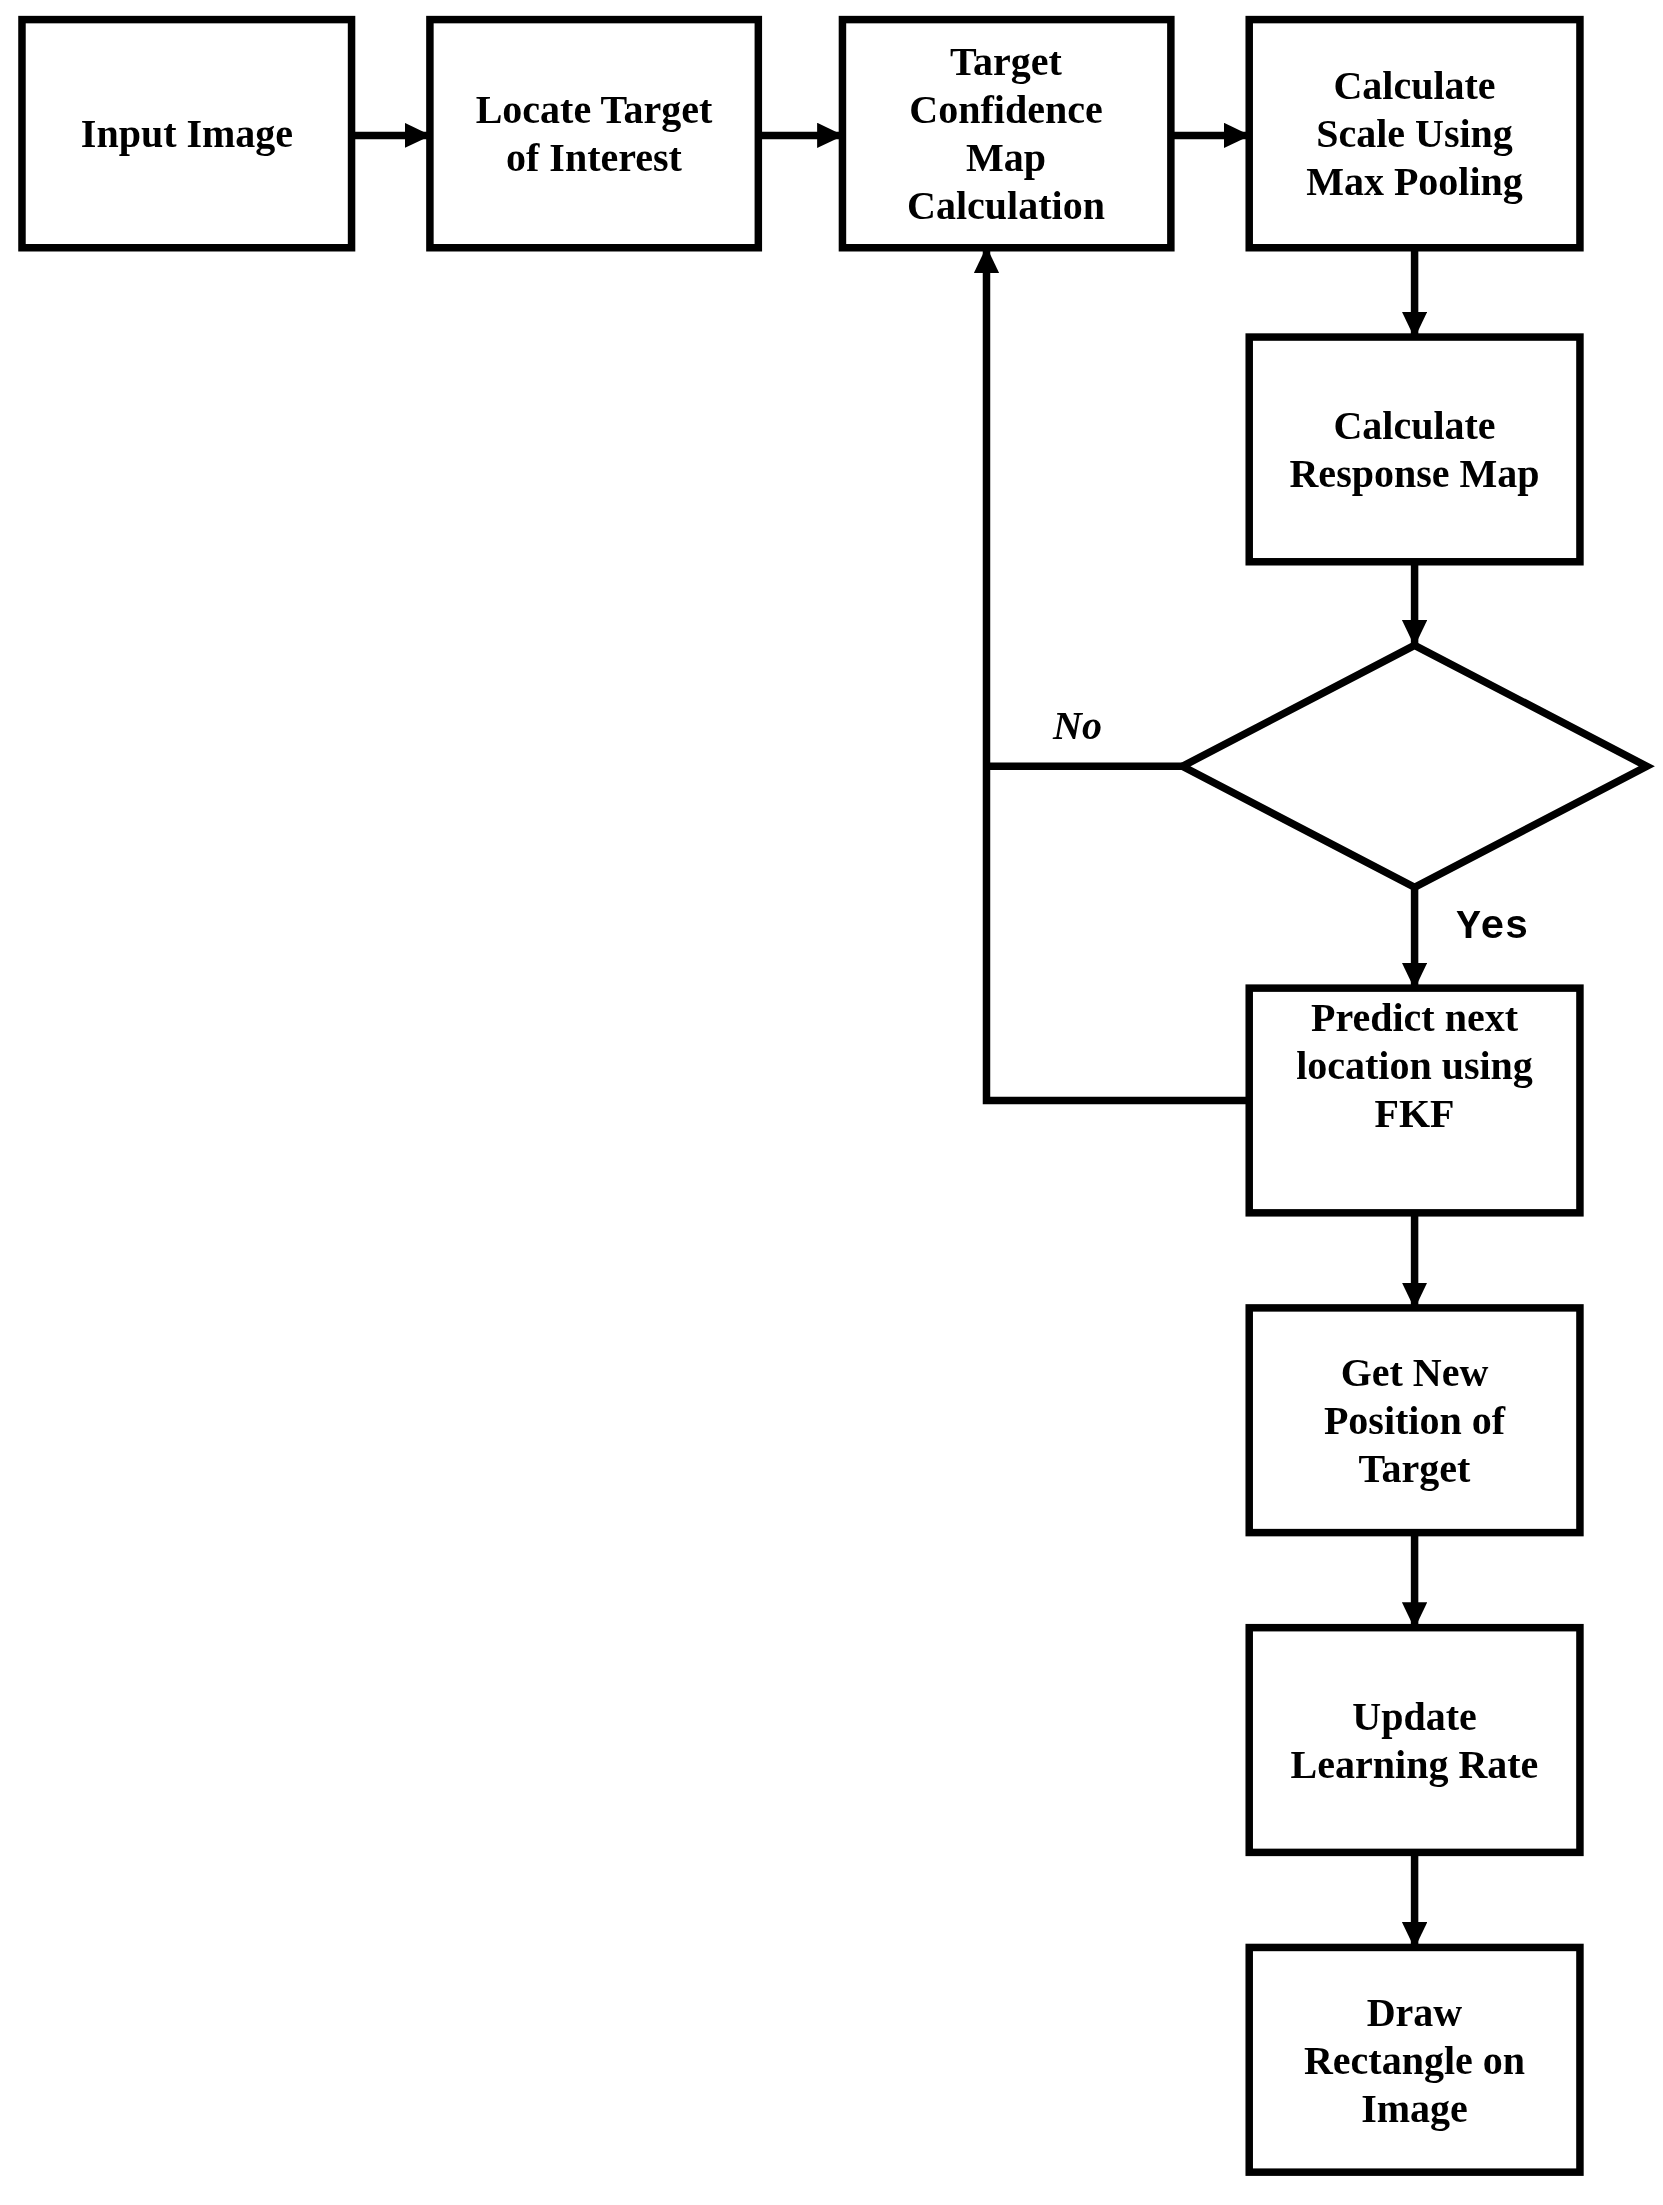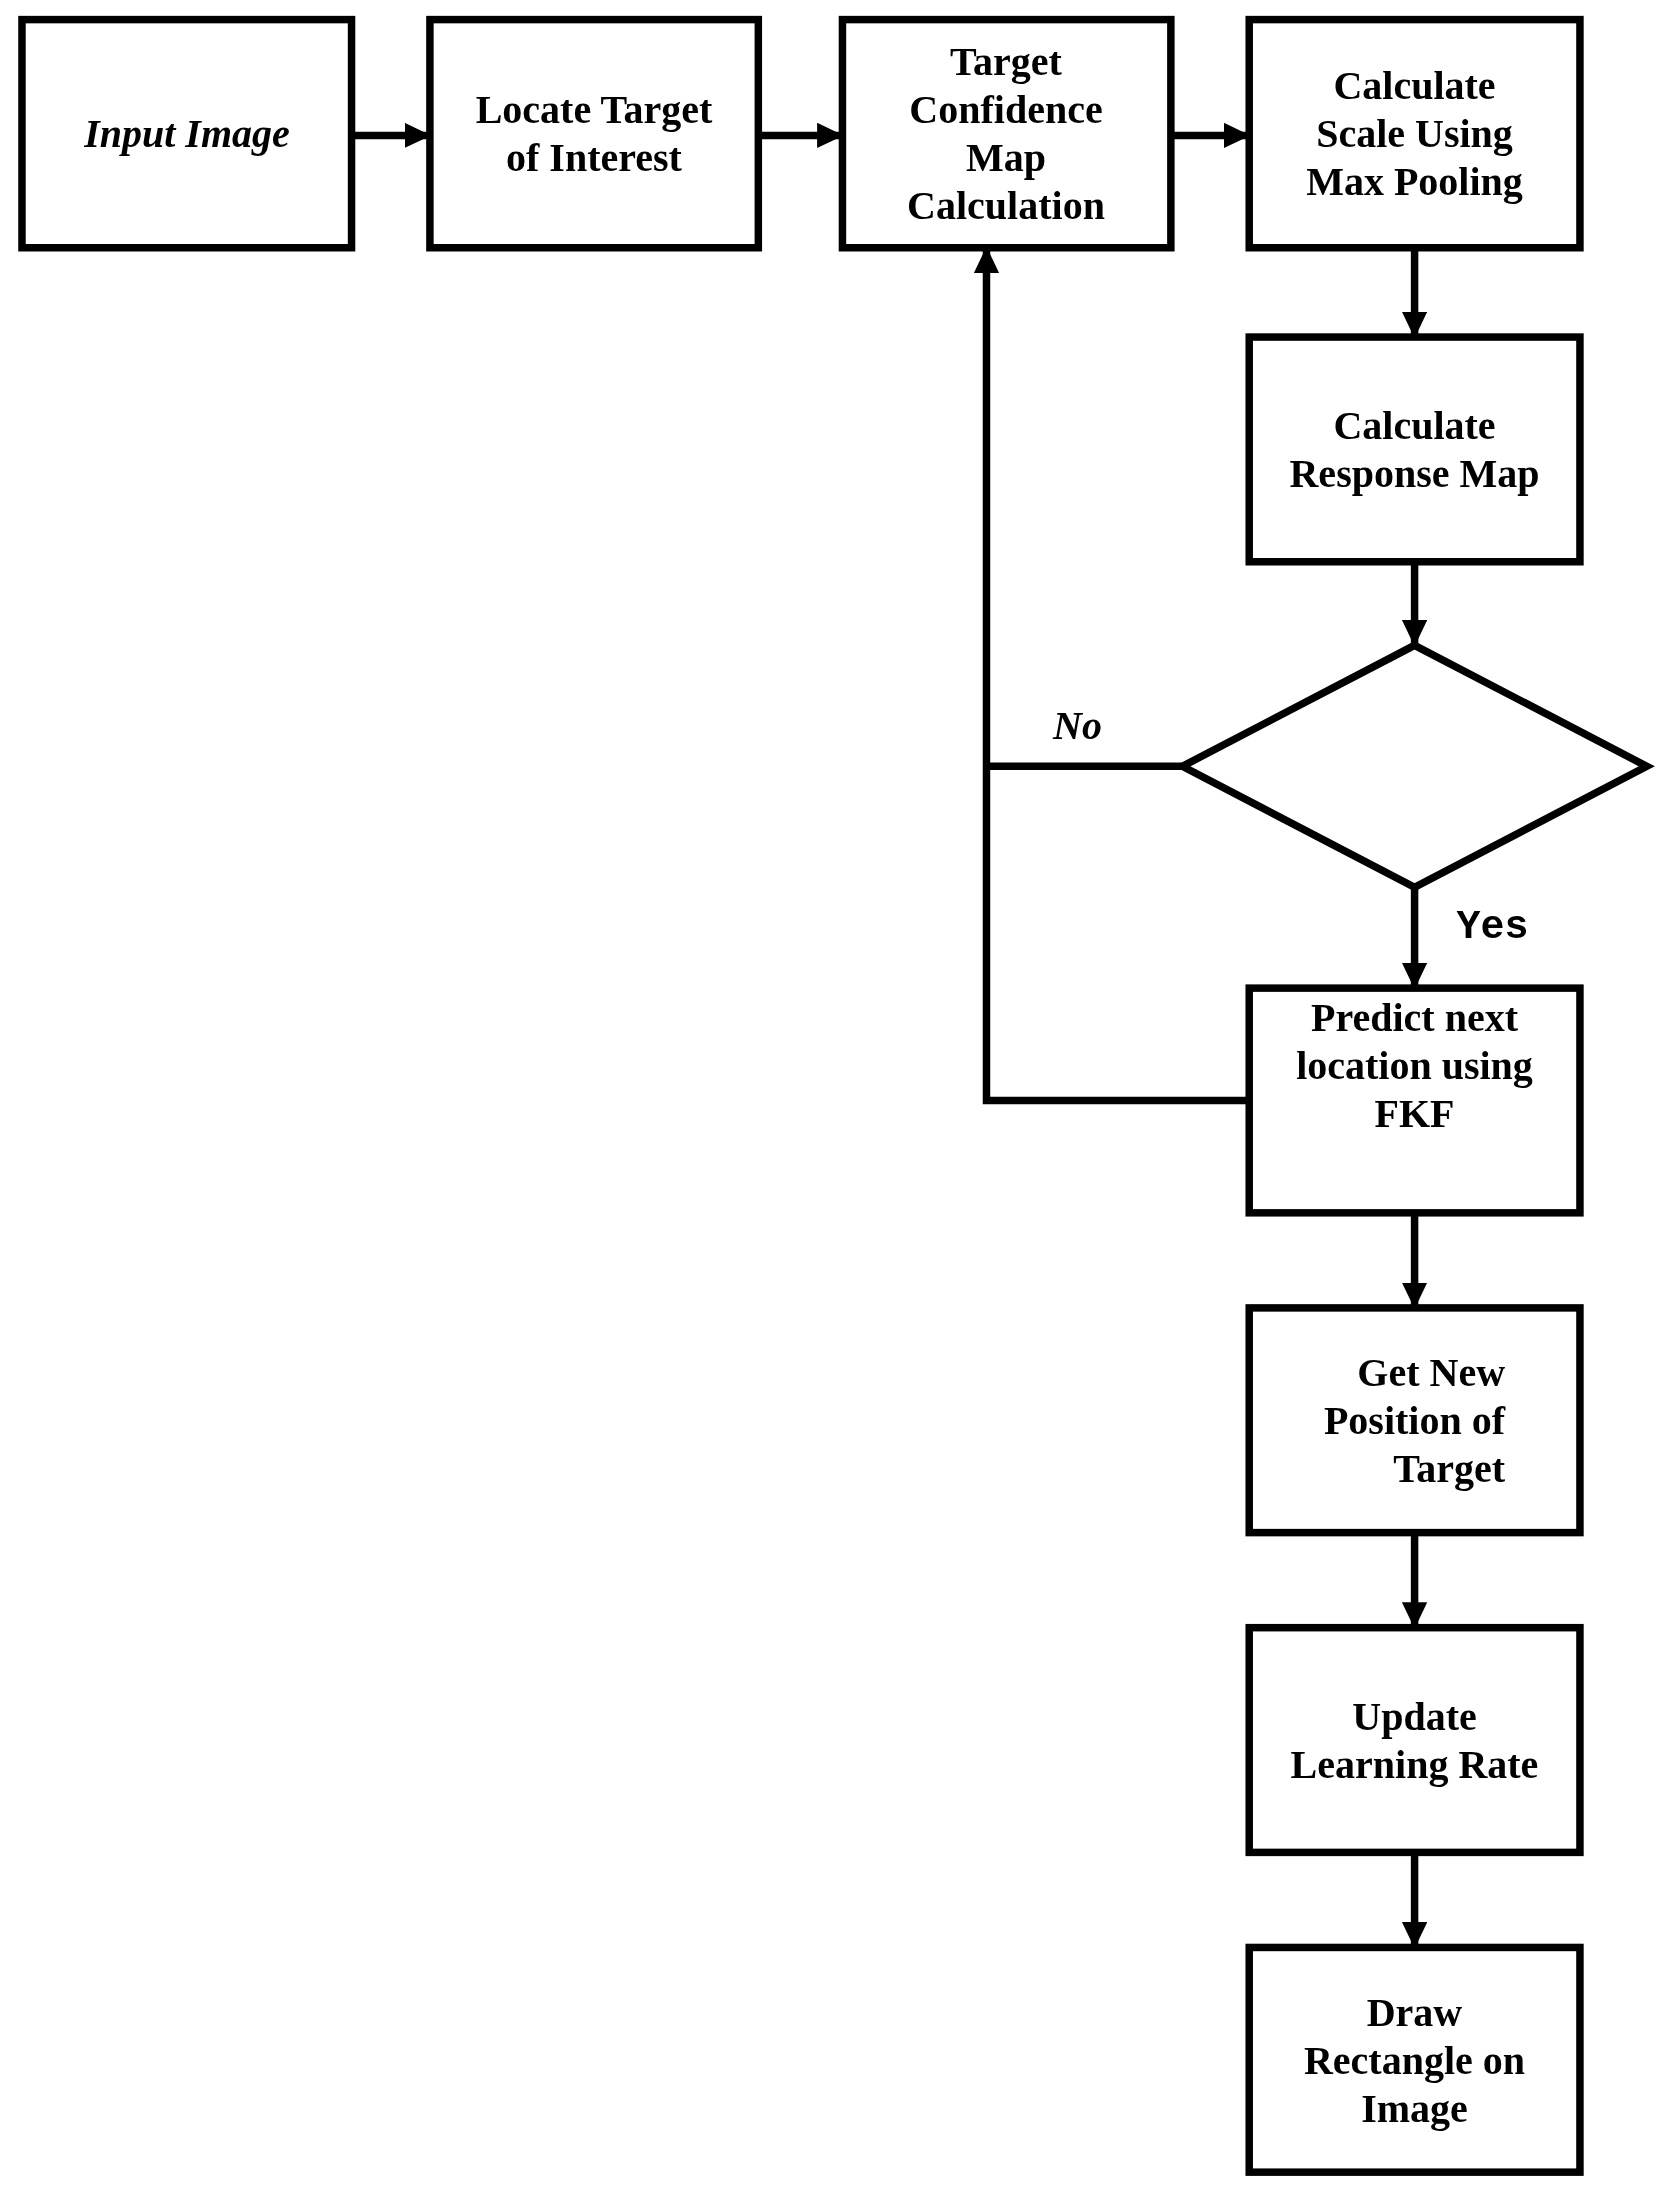--- a/index.html
+++ b/index.html
@@ -65,36 +65,36 @@
     <rect class="shape" x="1462" y="34" width="570" height="396"></rect>
     <rect class="shape" x="2168" y="34" width="574" height="396"></rect>
     <rect class="shape" x="2168" y="585" width="574" height="390"></rect>
     <polygon class="shape" points="2455,1120 2858,1330 2455,1540 2052,1330"></polygon>
     <rect class="shape" x="2168" y="1715" width="574" height="390"></rect>
     <rect class="shape" x="2168" y="2270" width="574" height="390"></rect>
     <rect class="shape" x="2168" y="2825" width="574" height="390"></rect>
     <rect class="shape" x="2168" y="3380" width="574" height="390"></rect>
   </svg>
 
-  <div class="node-label" style="left:22px;   top:19.6px;   width:330px; height:228px;font-style:italic;">Input Image</div>
+  <div class="node-label" style="left:22px;   top:19.6px;   width:330px; height:228px;">Input Image</div>
   <div class="node-label" style="left:430px;  top:19.6px;   width:328px; height:228px;">Locate Target
 of Interest</div>
   <div class="node-label" style="left:842px; top:19.6px;   width:328px; height:228px;">Target
 Confidence
 Map
 Calculation</div>
   <div class="node-label" style="left:1249px; top:19.6px;   width:331px; height:228px;">Calculate
 Scale Using
 Max Pooling</div>
   <div class="node-label" style="left:1249px; top:337px;  width:331px; height:225px;">Calculate
 Response Map</div>
   <div class="node-label" style="left:1249px; top:953px; width:331px; height:225px;">Predict next
 location using
 FKF</div>
-  <div class="node-label" style="left:1249px; top:1308px; width:331px; height:225px;text-align:right;">Get New
+  <div class="node-label" style="left:1249px; top:1308px; width:331px; height:225px;">Get New
 Position of
 Target</div>
   <div class="node-label" style="left:1249px; top:1628px; width:331px; height:225px;">Update
 Learning Rate</div>
   <div class="node-label" style="left:1249px; top:1948px; width:331px; height:225px;">Draw
 Rectangle on
 Image</div>
 
   <div class="edge-label" style="left:1020px; top:694px; width:115px; height:63px;font-style:italic;">No</div>
   <div class="edge-label" style="left:1438px; top:896px; width:109px; height:63px;font-family:Liberation Mono, monospace;">Yes</div>

